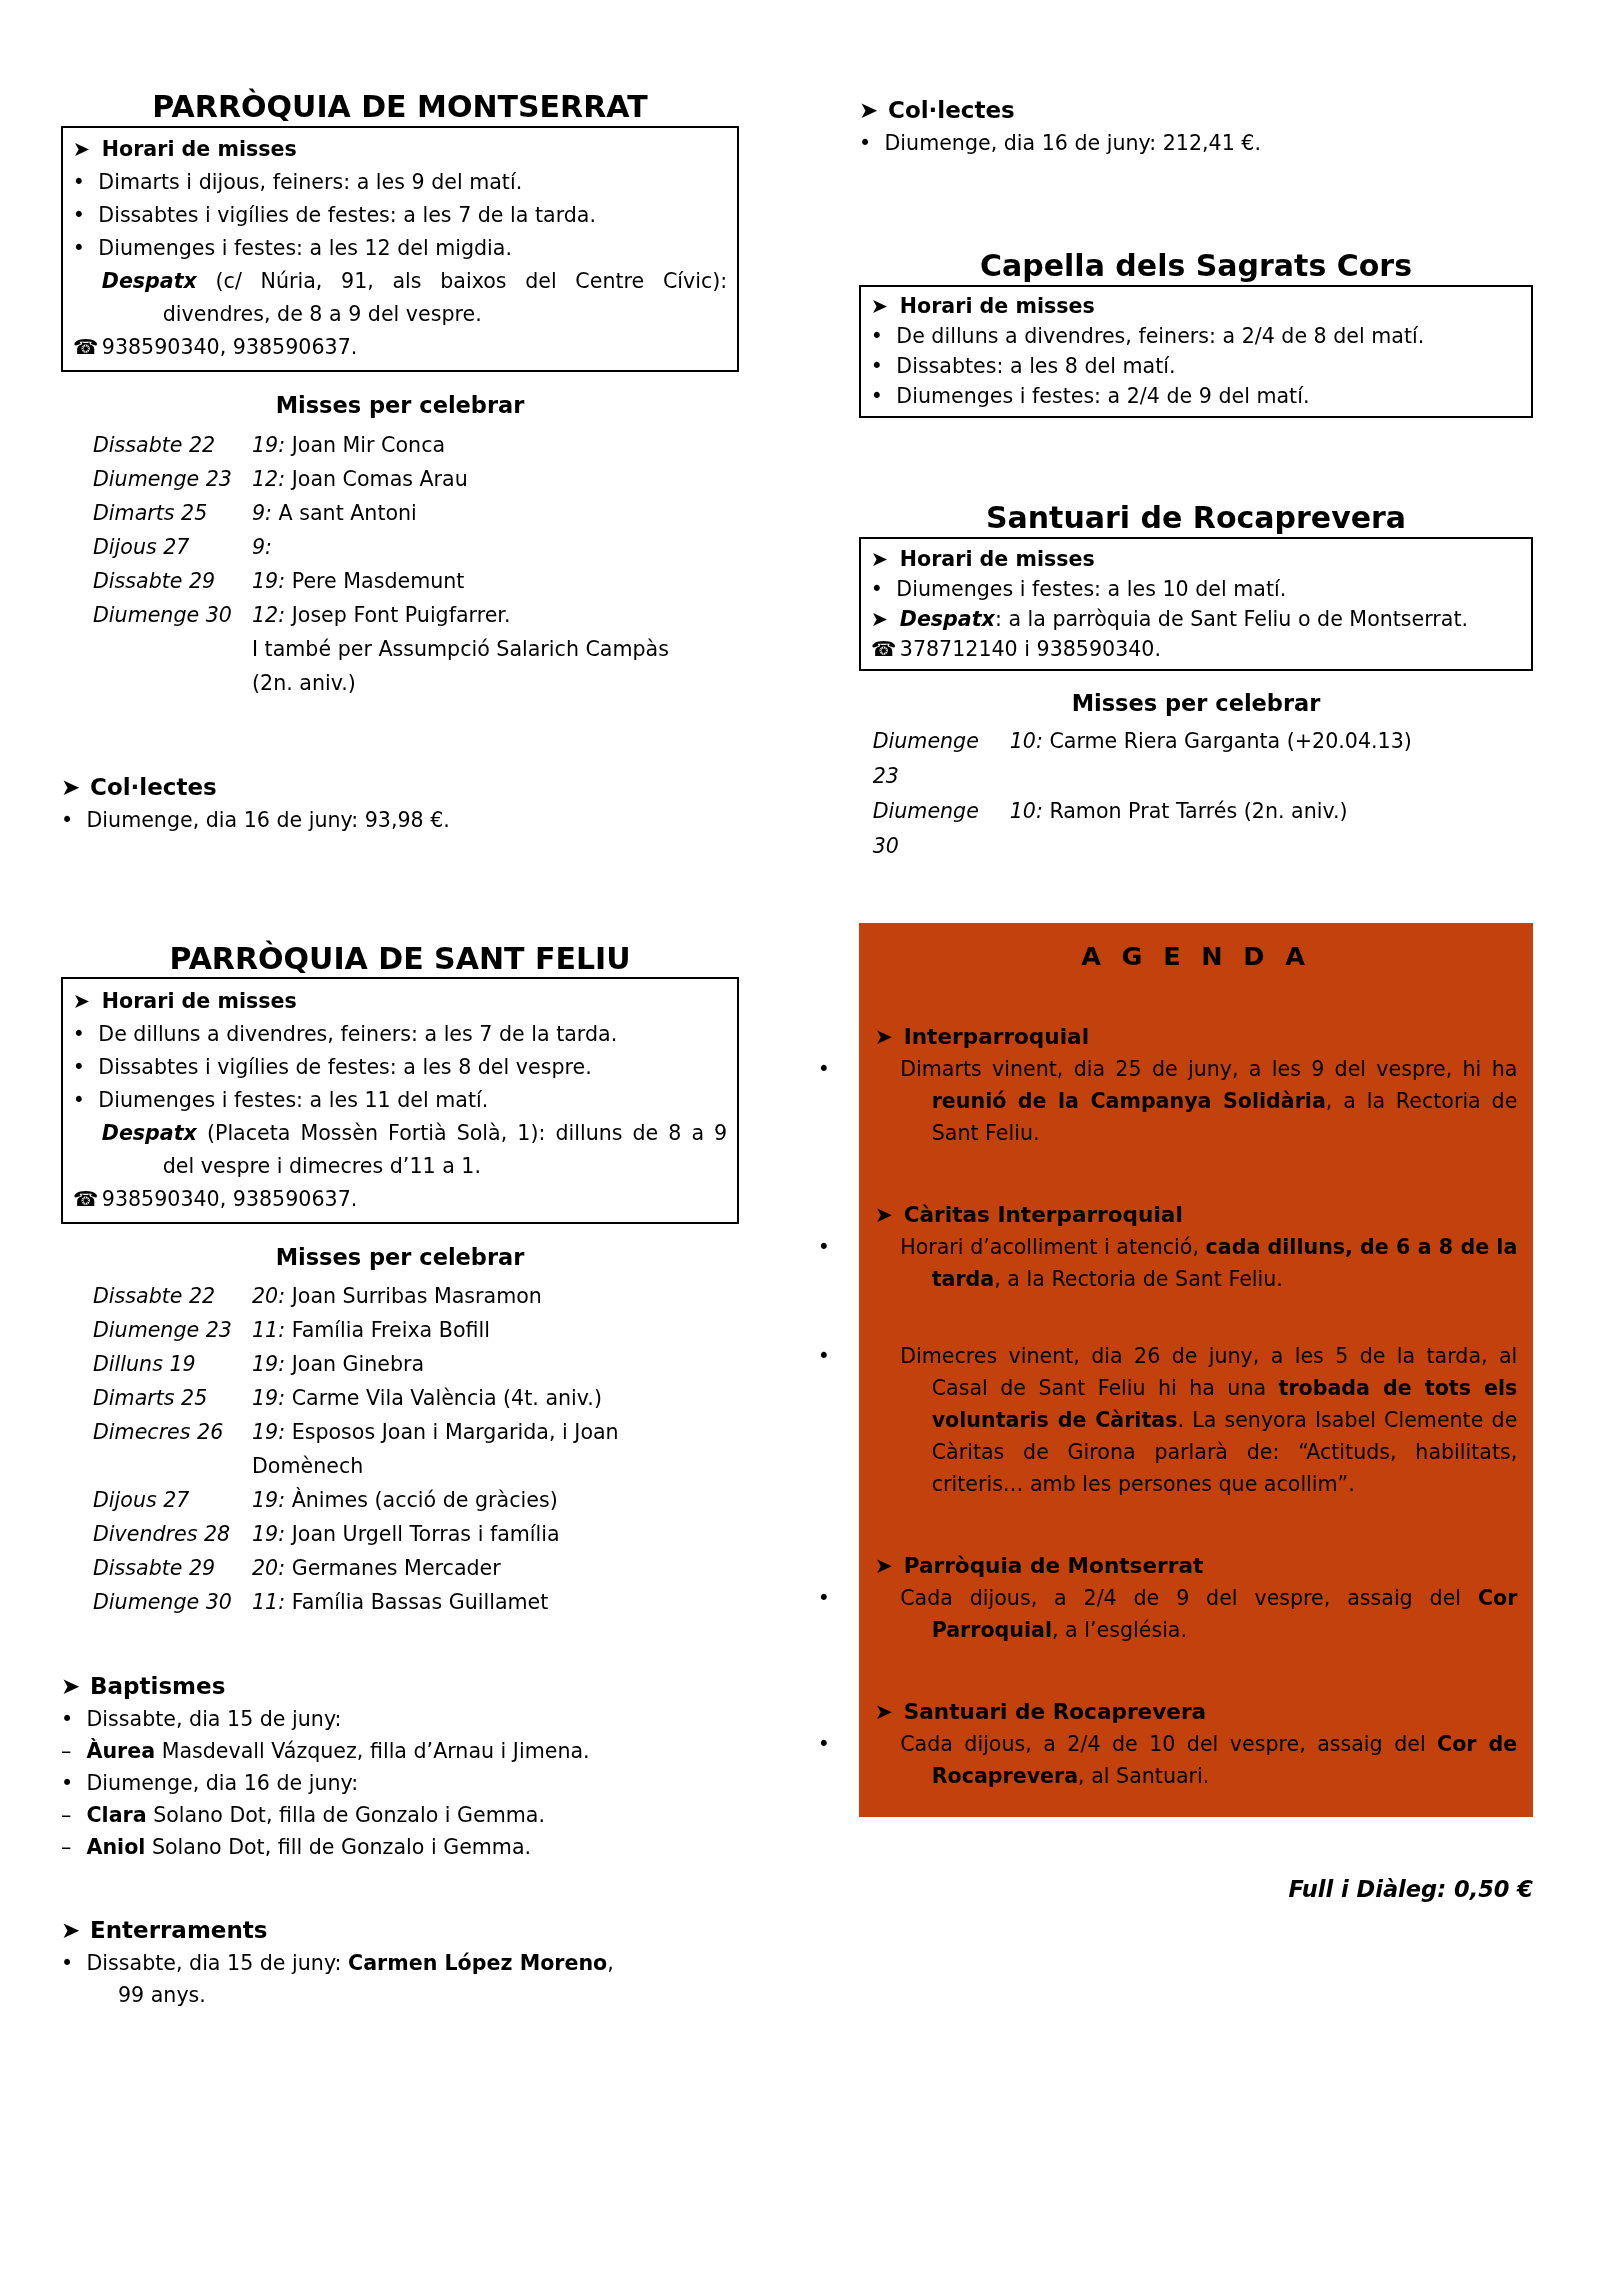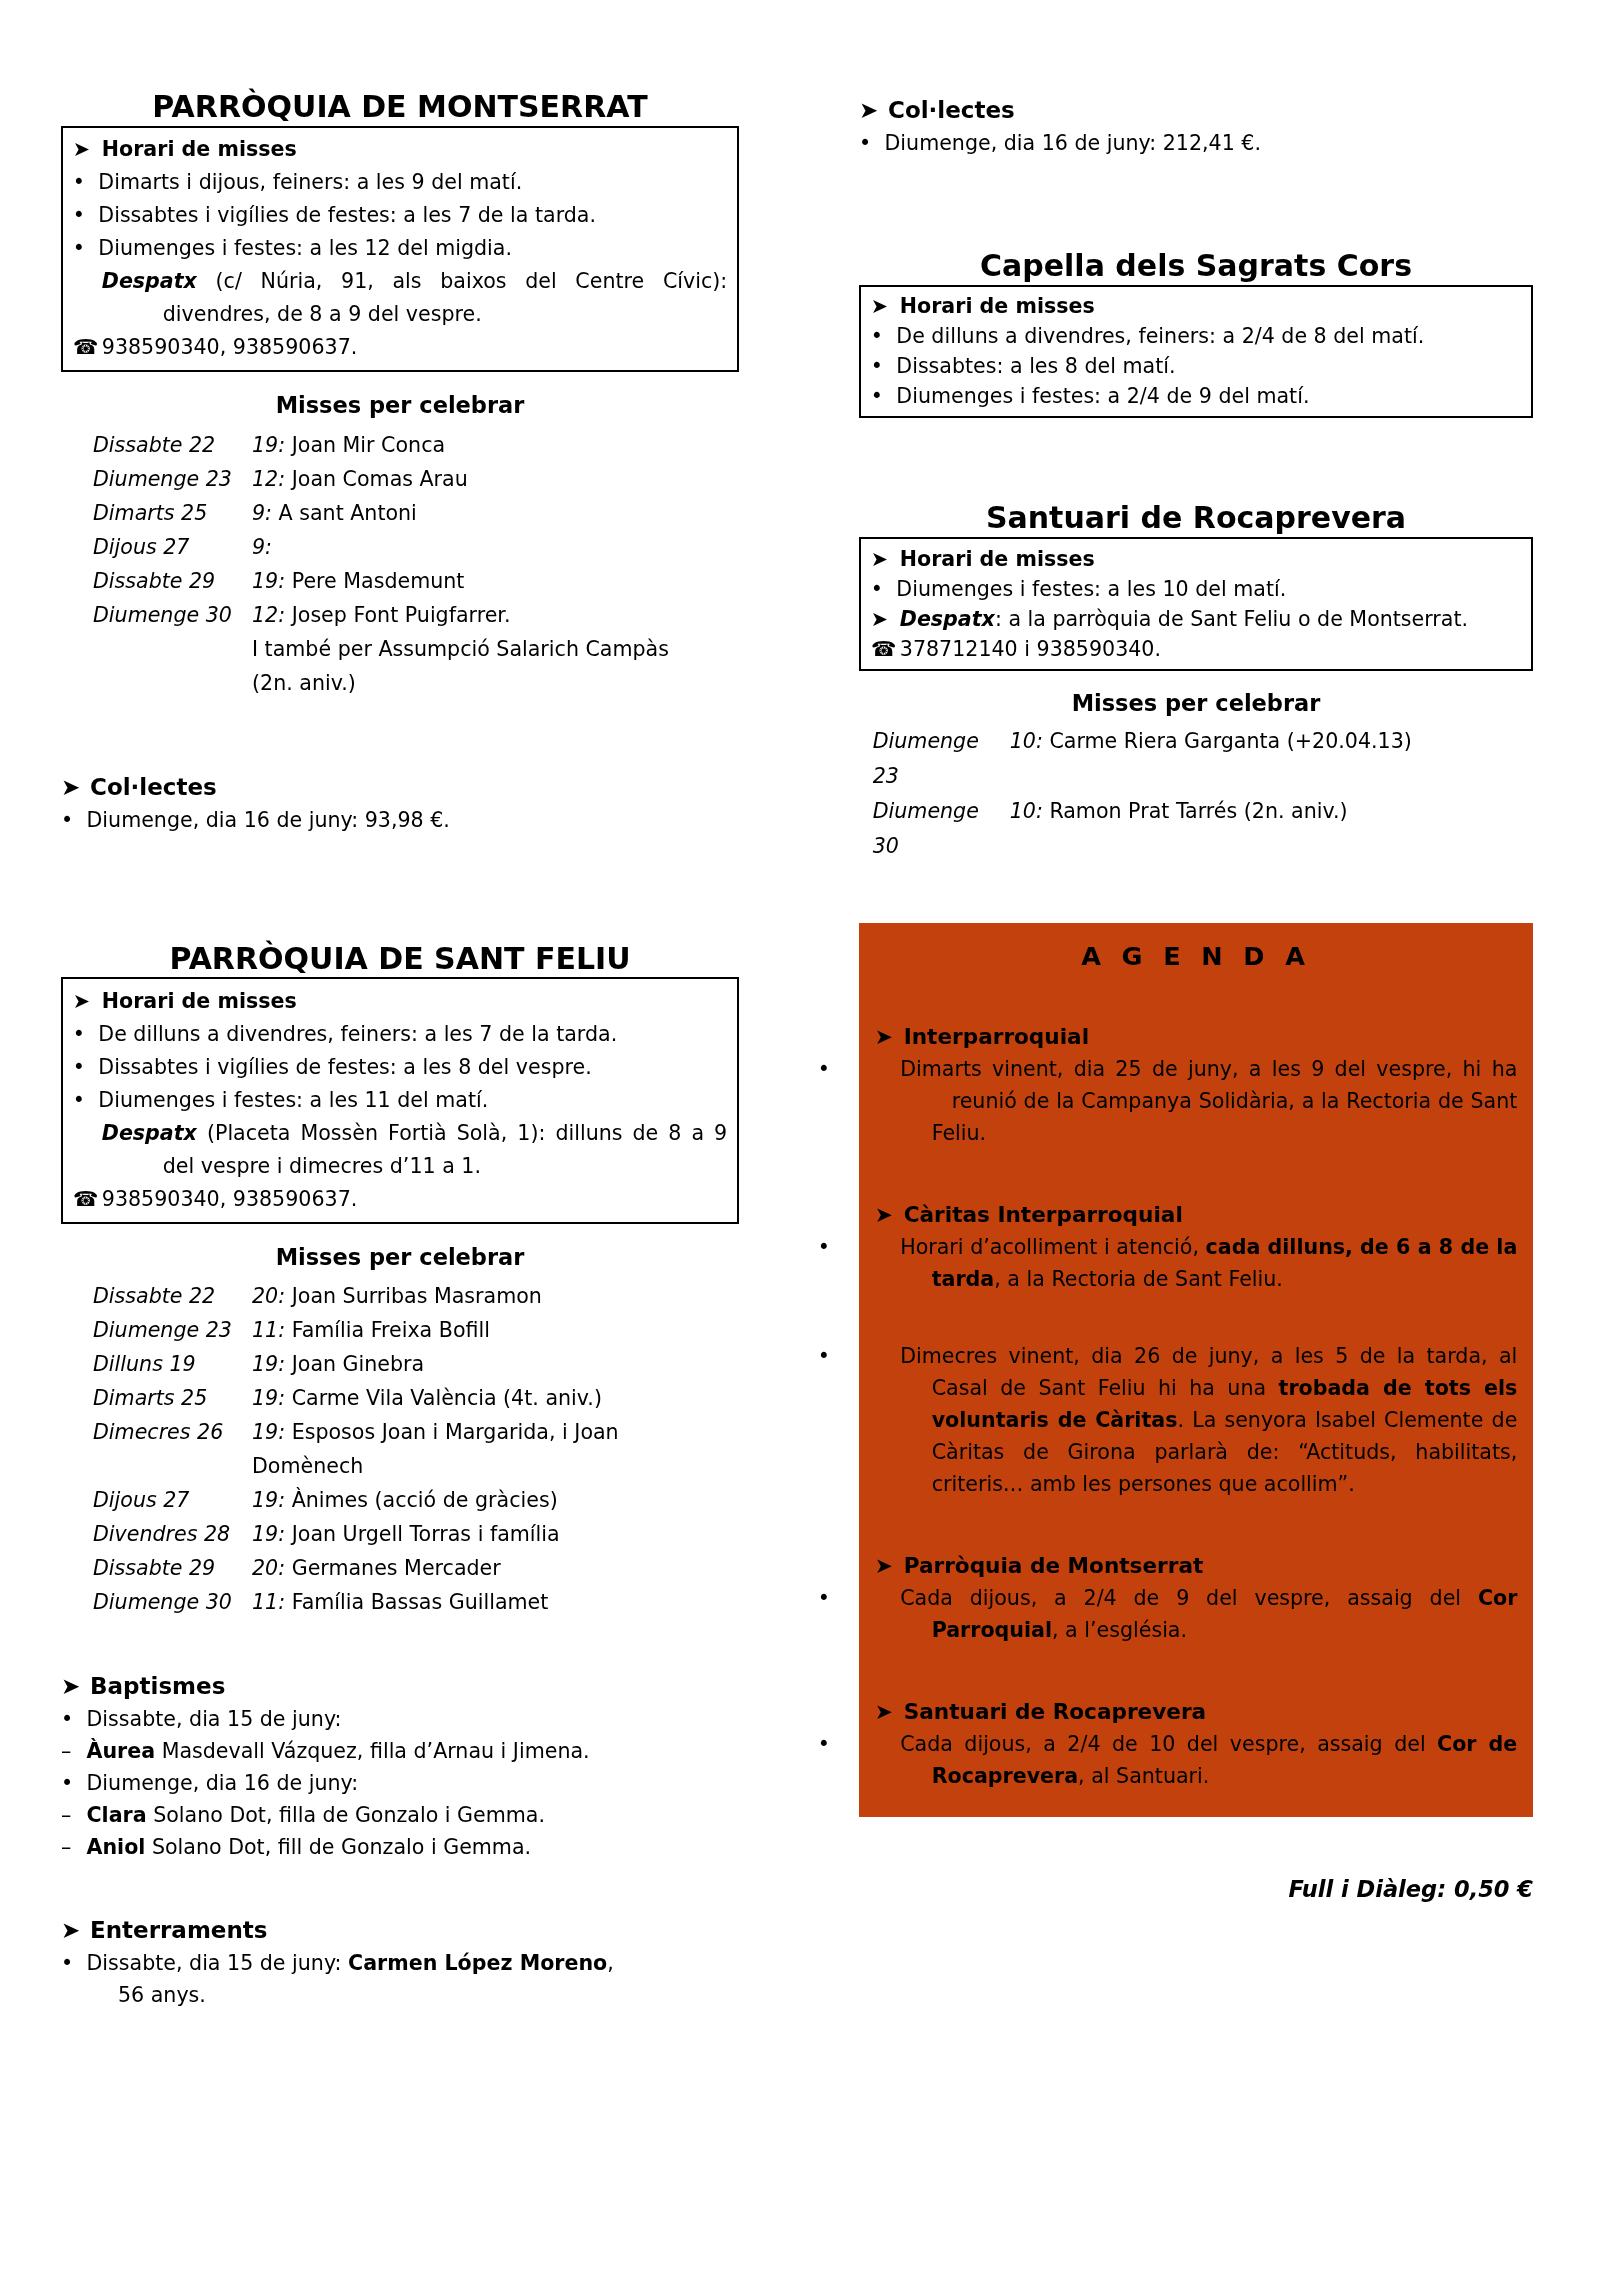--- a/index.html
+++ b/index.html
@@ -167,21 +167,21 @@
           <div class="sline"><span class="mk bull">•</span><span>Diumenge, dia 16 de juny:</span></div>
           <div class="sline"><span class="mk bull">–</span><span style="font-weight: bold;">Clara</span><span> Solano Dot, filla de Gonzalo i Gemma.</span></div>
           <div class="sline"><span class="mk bull">–</span><span style="font-weight: bold;">Aniol</span><span> Solano Dot, fill de Gonzalo i Gemma.</span></div>
         </div>
     </div>
 
     <div class="sect">
       <div class="shead"><span class="mk">➤</span><span>Enterraments</span></div>
       <div>
           <div class="sline"><span class="mk bull">•</span><span>Dissabte, dia 15 de juny: </span><span style="font-weight: bold;">Carmen López Moreno</span><span>,</span></div>
-          <div class="cont">56 anys.</div>
+          <div class="cont">99 anys.</div>
         </div>
     </div>
 
   </div>
 
   <div class="col col-right">
 
     <div class="sect sect-collectes-right">
       <div class="shead"><span class="mk">➤</span><span>Col·lectes</span></div>
       <div>
@@ -222,21 +222,21 @@
           <div class="mtxt"><span class="mtime">10:</span> Ramon Prat Tarrés (2n. aniv.)</div>
         </div>
       </div>
 
     <div class="agenda">
       <div class="atitle">A G E N D A</div>
 
       <div class="aitem">
         <div class="shead"><span class="mk">➤</span><span>Interparroquial</span></div>
         <div>
-            <div class="sline just"><span class="mk bull">•</span><span>Dimarts vinent, dia 25 de juny, a les 9 del vespre, hi ha </span><span style="font-weight: normal; margin-left: 20px;">reunió de la Campanya Solidària</span><span>, a la Rectoria de Sant Feliu.</span></div>
+            <div class="sline just"><span class="mk bull">•</span><span>Dimarts vinent, dia 25 de juny, a les 9 del vespre, hi ha </span><span style="font-weight: bold;">reunió de la Campanya Solidària</span><span>, a la Rectoria de Sant Feliu.</span></div>
           </div>
       </div>
 
       <div class="aitem">
         <div class="shead"><span class="mk">➤</span><span>Càritas Interparroquial</span></div>
         <div>
             <div class="sline just"><span class="mk bull">•</span><span>Horari d’acolliment i atenció, </span><span style="font-weight: bold;">cada dilluns, de 6 a 8 de la tarda</span><span>, a la Rectoria de Sant Feliu.</span></div>
             <div class="sline just gap"><span class="mk bull">•</span><span>Dimecres vinent, dia 26 de juny, a les 5 de la tarda, al Casal de Sant Feliu hi ha una </span><span style="font-weight: bold;">trobada de tots els voluntaris de Càritas</span><span>. La senyora Isabel Clemente de Càritas de Girona parlarà de: “Actituds, habilitats, criteris… amb les persones que acollim”.</span></div>
           </div>
       </div>

